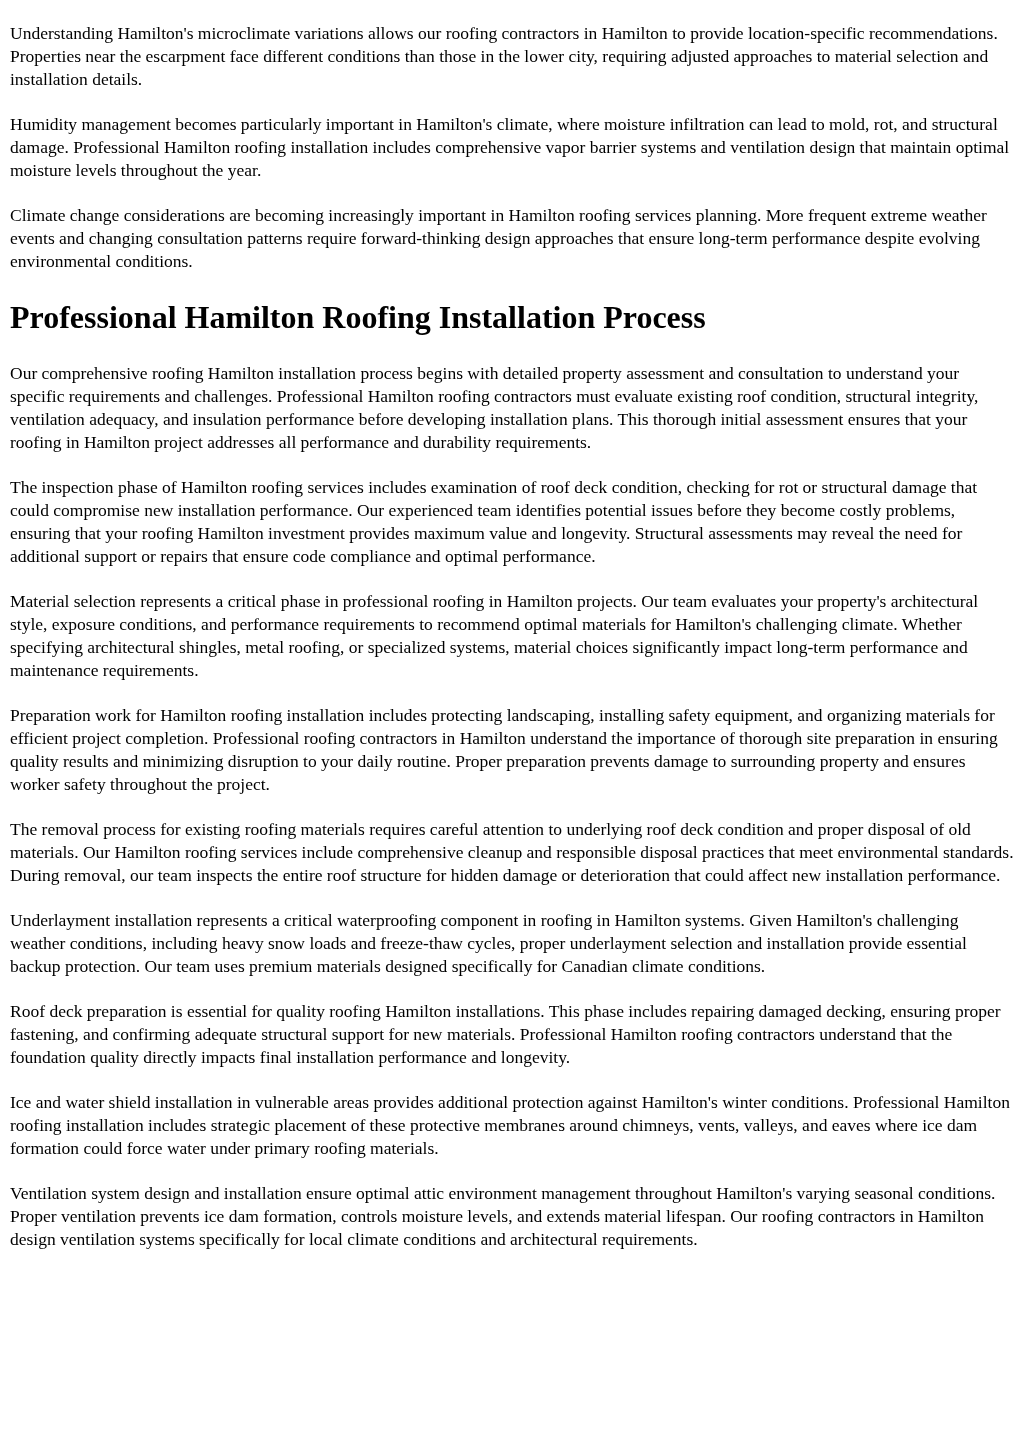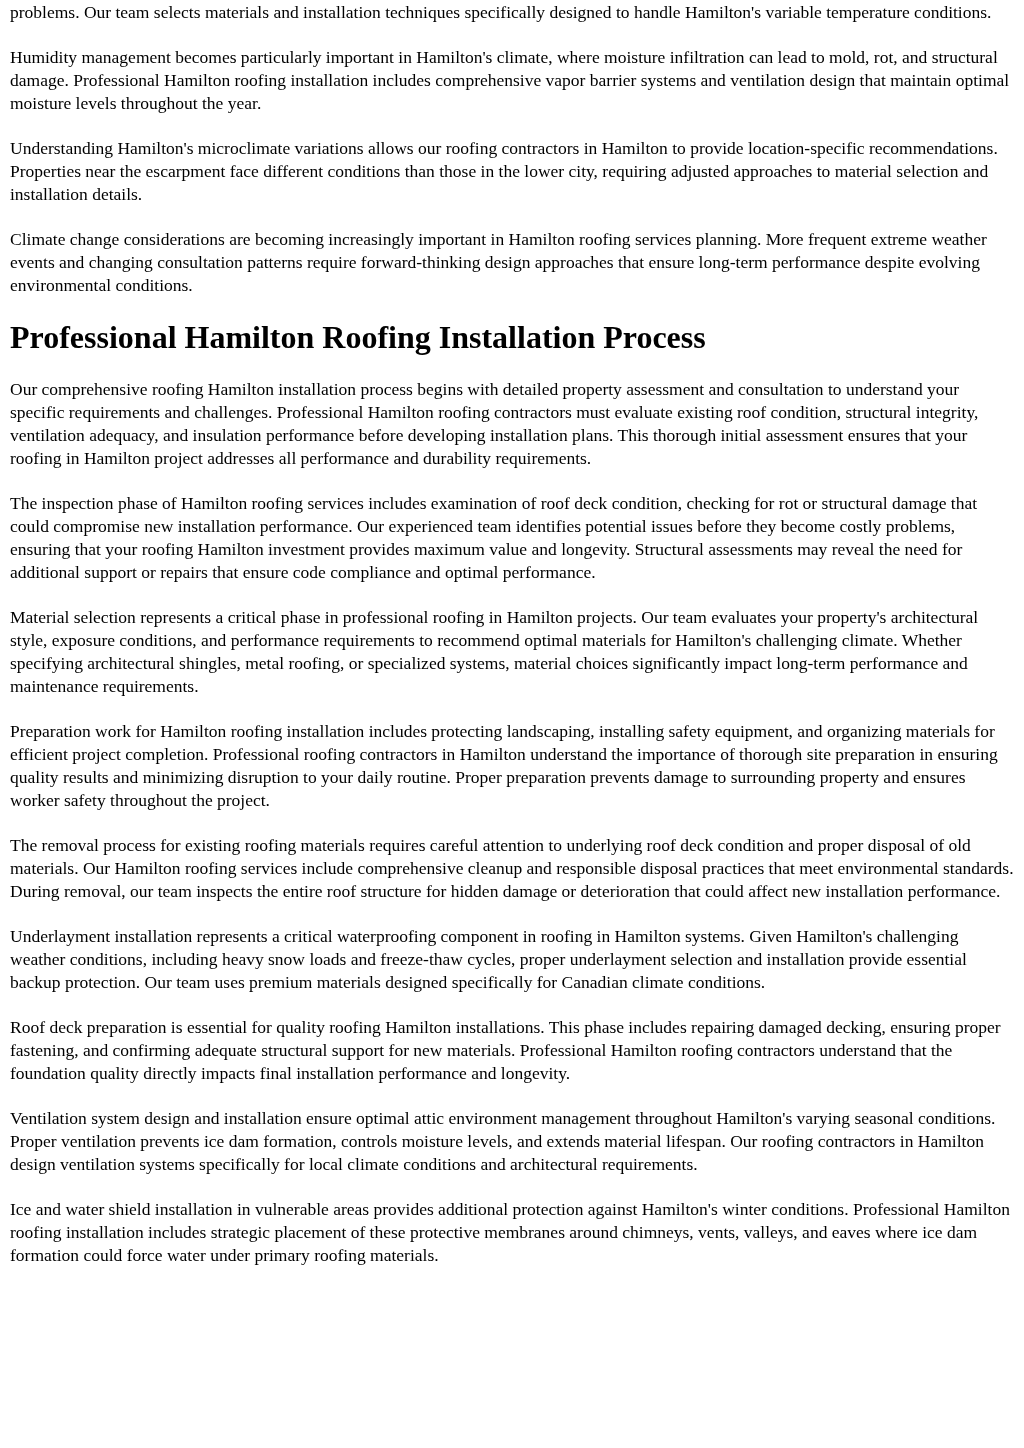--- a/index.html
+++ b/index.html
@@ -27,51 +27,50 @@
     margin: 22px 0;
   }
   .article p.first {
     margin-top: 0;
     padding-top: 1px;
   }
   .article h1 {
     font-size: 32px;
     line-height: 37px;
     font-weight: bold;
-    margin: 18px 0;
+    margin: 26px 0;
   }
 </style>
 </head>
 <body>
 
 <div class="page">
   <div class="article">
 
-    <p class="first">problems. Our team selects materials and installation techniques specifically designed to handle Hamilton's variable temperature conditions.</p>
+
+    <p>Understanding Hamilton's microclimate variations allows our roofing contractors in Hamilton to provide location-specific recommendations. Properties near the escarpment face different conditions than those in the lower city, requiring adjusted approaches to material selection and installation details.</p>
 
     <p>Humidity management becomes particularly important in Hamilton's climate, where moisture infiltration can lead to mold, rot, and structural damage. Professional Hamilton roofing installation includes comprehensive vapor barrier systems and ventilation design that maintain optimal moisture levels throughout the year.</p>
-
-    <p>Understanding Hamilton's microclimate variations allows our roofing contractors in Hamilton to provide location-specific recommendations. Properties near the escarpment face different conditions than those in the lower city, requiring adjusted approaches to material selection and installation details.</p>
 
     <p>Climate change considerations are becoming increasingly important in Hamilton roofing services planning. More frequent extreme weather events and changing consultation patterns require forward-thinking design approaches that ensure long-term performance despite evolving environmental conditions.</p>
 
     <h1>Professional Hamilton Roofing Installation Process</h1>
 
     <p>Our comprehensive roofing Hamilton installation process begins with detailed property assessment and consultation to understand your specific requirements and challenges. Professional Hamilton roofing contractors must evaluate existing roof condition, structural integrity, ventilation adequacy, and insulation performance before developing installation plans. This thorough initial assessment ensures that your roofing in Hamilton project addresses all performance and durability requirements.</p>
 
     <p>The inspection phase of Hamilton roofing services includes examination of roof deck condition, checking for rot or structural damage that could compromise new installation performance. Our experienced team identifies potential issues before they become costly problems, ensuring that your roofing Hamilton investment provides maximum value and longevity. Structural assessments may reveal the need for additional support or repairs that ensure code compliance and optimal performance.</p>
 
     <p>Material selection represents a critical phase in professional roofing in Hamilton projects. Our team evaluates your property's architectural style, exposure conditions, and performance requirements to recommend optimal materials for Hamilton's challenging climate. Whether specifying architectural shingles, metal roofing, or specialized systems, material choices significantly impact long-term performance and maintenance requirements.</p>
 
     <p>Preparation work for Hamilton roofing installation includes protecting landscaping, installing safety equipment, and organizing materials for efficient project completion. Professional roofing contractors in Hamilton understand the importance of thorough site preparation in ensuring quality results and minimizing disruption to your daily routine. Proper preparation prevents damage to surrounding property and ensures worker safety throughout the project.</p>
 
     <p>The removal process for existing roofing materials requires careful attention to underlying roof deck condition and proper disposal of old materials. Our Hamilton roofing services include comprehensive cleanup and responsible disposal practices that meet environmental standards. During removal, our team inspects the entire roof structure for hidden damage or deterioration that could affect new installation performance.</p>
 
     <p>Underlayment installation represents a critical waterproofing component in roofing in Hamilton systems. Given Hamilton's challenging weather conditions, including heavy snow loads and freeze-thaw cycles, proper underlayment selection and installation provide essential backup protection. Our team uses premium materials designed specifically for Canadian climate conditions.</p>
 
     <p>Roof deck preparation is essential for quality roofing Hamilton installations. This phase includes repairing damaged decking, ensuring proper fastening, and confirming adequate structural support for new materials. Professional Hamilton roofing contractors understand that the foundation quality directly impacts final installation performance and longevity.</p>
 
+    <p>Ice and water shield installation in vulnerable areas provides additional protection against Hamilton's winter conditions. Professional Hamilton roofing installation includes strategic placement of these protective membranes around chimneys, vents, valleys, and eaves where ice dam formation could force water under primary roofing materials.</p>
+
     <p>Ventilation system design and installation ensure optimal attic environment management throughout Hamilton's varying seasonal conditions. Proper ventilation prevents ice dam formation, controls moisture levels, and extends material lifespan. Our roofing contractors in Hamilton design ventilation systems specifically for local climate conditions and architectural requirements.</p>
-
-    <p>Ice and water shield installation in vulnerable areas provides additional protection against Hamilton's winter conditions. Professional Hamilton roofing installation includes strategic placement of these protective membranes around chimneys, vents, valleys, and eaves where ice dam formation could force water under primary roofing materials.</p>
 
   </div>
 </div>
 
 </body></html>

